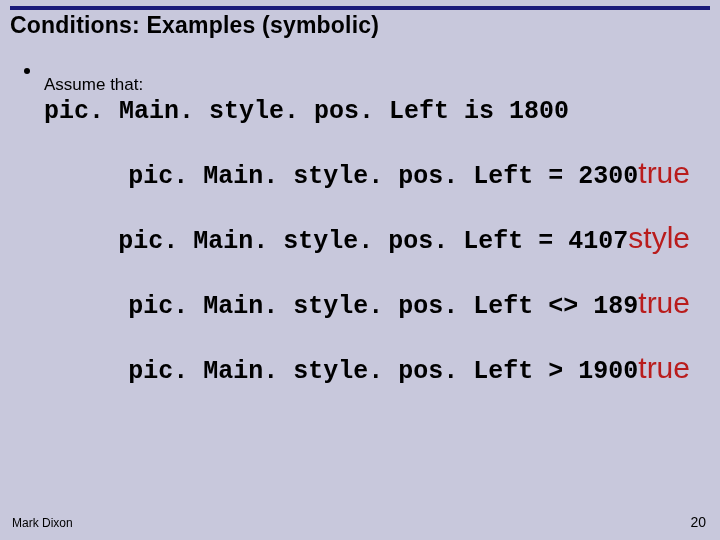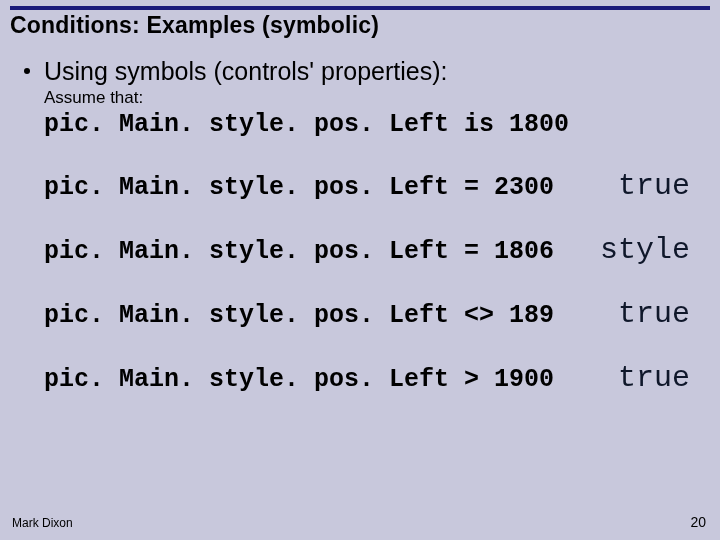--- a/index.html
+++ b/index.html
@@ -49,33 +49,33 @@
     font-family: "Courier New", Courier, monospace;
     font-weight: bold;
     font-size: 25px;
   }
   .examples {
     margin-top: 28px;
     padding-left: 20px;
   }
   .ex-row {
     display: flex;
-    justify-content: space-between;
+    justify-content: flex-end;
     align-items: baseline;
     margin-bottom: 30px;
   }
   .ex-code {
     font-family: "Courier New", Courier, monospace;
     font-weight: bold;
     font-size: 25px;
   }
   .ex-result {
-    font-family: Liberation Mono, monospace;
+    font-family: Liberation Sans, sans-serif;
     font-size: 30px;
-    color: #0f172a;
+    color: #b91c1c;
     padding-right: 6px;
   }
   .footer-left {
     position: absolute;
     bottom: 10px;
     left: 12px;
     font-size: 12px;
     color: #000;
   }
   .footer-right {
@@ -89,32 +89,31 @@
 </head>
 <body>
 
 <div class="rule"></div>
 <div class="title">Conditions: Examples (symbolic)</div>
 
 <div class="content">
 
   <div class="bullet-row">
     <span class="bullet-dot"></span>
-    <span>Using symbols (controls' properties):</span>
   </div>
   <div class="intro-line2">Assume that:</div>
   <div class="intro-line3">pic. Main. style. pos. Left is 1800</div>
 
   <div class="examples">
     <div class="ex-row">
       <span class="ex-code">pic. Main. style. pos. Left = 2300</span>
       <span class="ex-result">true</span>
     </div>
     <div class="ex-row">
-      <span class="ex-code">pic. Main. style. pos. Left = 1806</span>
+      <span class="ex-code">pic. Main. style. pos. Left = 4107</span>
       <span class="ex-result">style</span>
     </div>
     <div class="ex-row">
       <span class="ex-code">pic. Main. style. pos. Left &lt;&gt; 189</span>
       <span class="ex-result">true</span>
     </div>
     <div class="ex-row">
       <span class="ex-code">pic. Main. style. pos. Left &gt; 1900</span>
       <span class="ex-result">true</span>
     </div>

